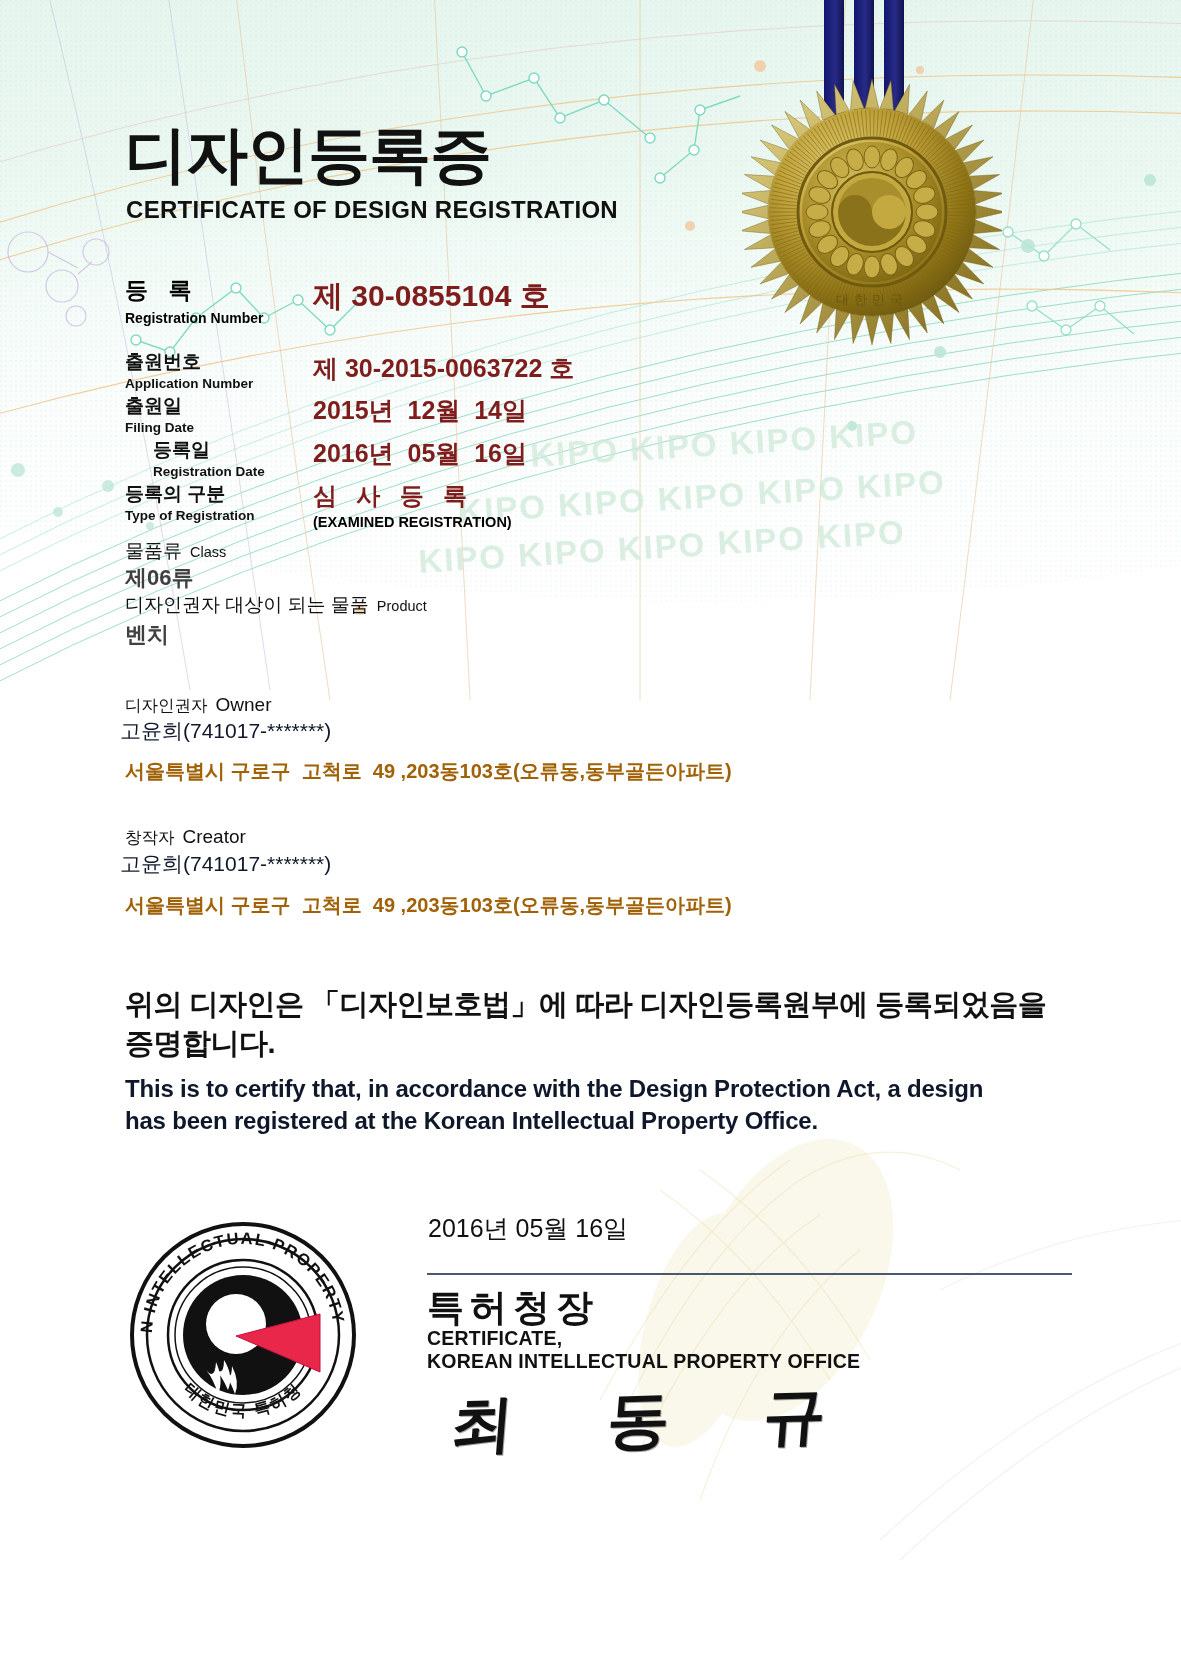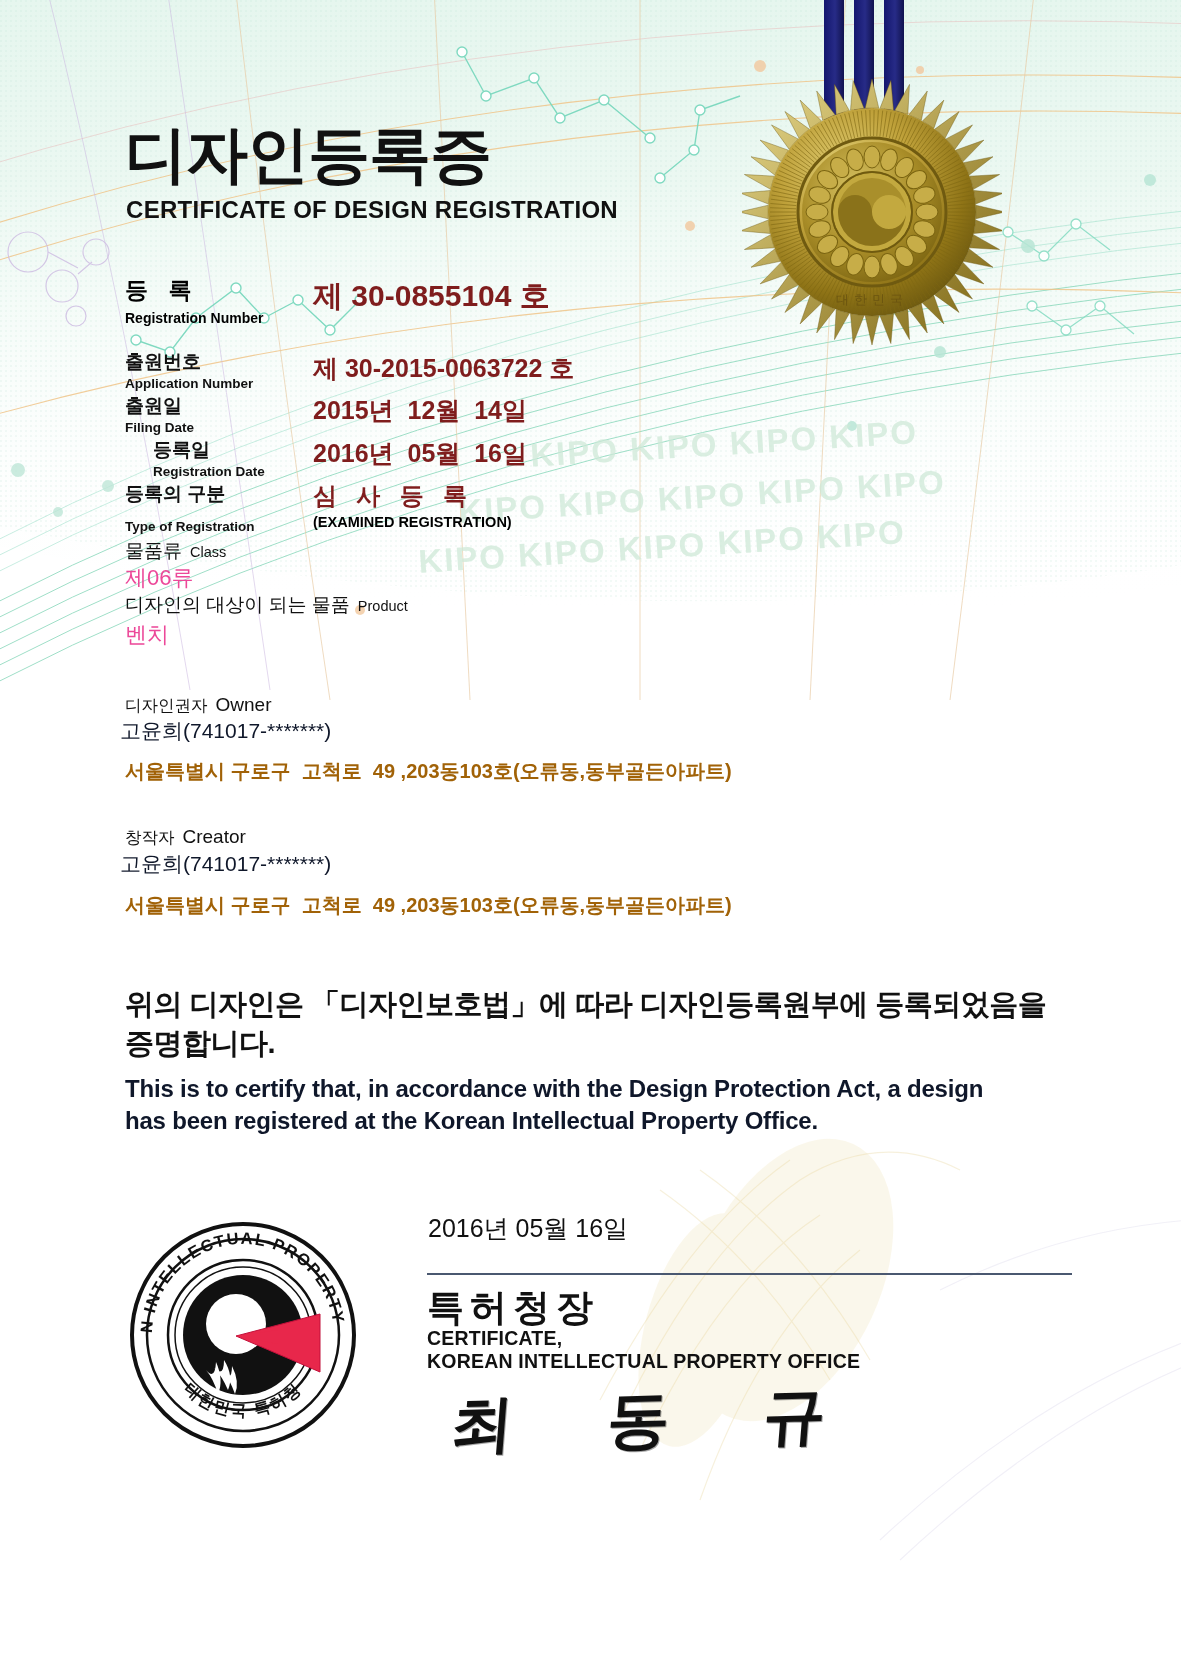--- a/index.html
+++ b/index.html
@@ -57,21 +57,21 @@
   .labelcol { position:absolute; left:125px; }
   .valcol   { position:absolute; left:313px; }
 
   .reg-lbl-kr { font-size:23px; font-weight:700; letter-spacing:7px; }
 
   .small-en { font-size:14px; font-weight:700; }
 
   .class-line { position:absolute; left:125px; font-size:19px; color:#111; }
   .class-line .k { font-weight:500; }
   .class-line .e { font-size:14.5px; font-weight:400; margin-left:8px; }
-  .class-val { position:absolute; left:125px; font-size:22px; font-weight:400; color:#ec4899; }
+  .class-val { position:absolute; left:125px; font-size:22px; font-weight:700; color:#404040; }
 
   .party-lbl { position:absolute; left:125px; font-size:16.5px; color:#111; font-weight:400; }
   .party-lbl .e { font-size:19px; margin-left:8px; }
   .party-name { position:absolute; left:120px; font-size:21px; font-weight:400; color:#0f172a; }
   .party-addr { position:absolute; left:125px; font-size:20px; font-weight:700; color:#a16207; white-space:pre; }
 
   .certify-kr {
     position:absolute; left:125px; top:985px; width:950px;
     font-size:29px; font-weight:700; color:#111; line-height:1.35; letter-spacing:-.5px;
   }
@@ -509,34 +509,34 @@
     <div class="valcol val" style="top:394px;">2015년  12월  14일</div>
 
     <div class="labelcol" style="top:440px;margin-left:28px;">
       <div class="lbl-kr">등록일</div>
       <div class="lbl-en" style="margin-top:3px;">Registration Date</div>
     </div>
     <div class="valcol val" style="top:437px;">2016년  05월  16일</div>
 
     <div class="labelcol" style="top:484px;">
       <div class="lbl-kr">등록의 구분</div>
-      <div class="lbl-en" style="margin-top:14px;">Type of Registration</div>
+      <div class="lbl-en" style="margin-top:3px;">Type of Registration</div>
     </div>
     <div class="valcol" style="top:480px;">
       <div class="val" style="font-size:24px; letter-spacing:2px;">심  사  등  록</div>
       <div style="font-size:14.5px; font-weight:700; margin-top:2px;">(EXAMINED REGISTRATION)</div>
     </div>
 
     <div class="class-line" style="top:538px;">
       <span class="k">물품류</span><span class="e">Class</span>
     </div>
     <div class="class-val" style="top:563px;">제06류</div>
 
     <div class="class-line" style="top:592px;">
-      <span class="k">디자인의 대상이 되는 물품</span><span class="e">Product</span>
+      <span class="k">디자인권자 대상이 되는 물품</span><span class="e">Product</span>
     </div>
     <div class="class-val" style="top:620px;">벤치</div>
 
     <div class="party-lbl" style="top:694px;">
       <span>디자인권자</span><span class="e">Owner</span>
     </div>
     <div class="party-name" style="top:717px;">고윤희(741017-*******)</div>
     <div class="party-addr" style="top:758px;">서울특별시 구로구  고척로  49 ,203동103호(오류동,동부골든아파트)</div>
 
     <div class="party-lbl" style="top:826px;">

